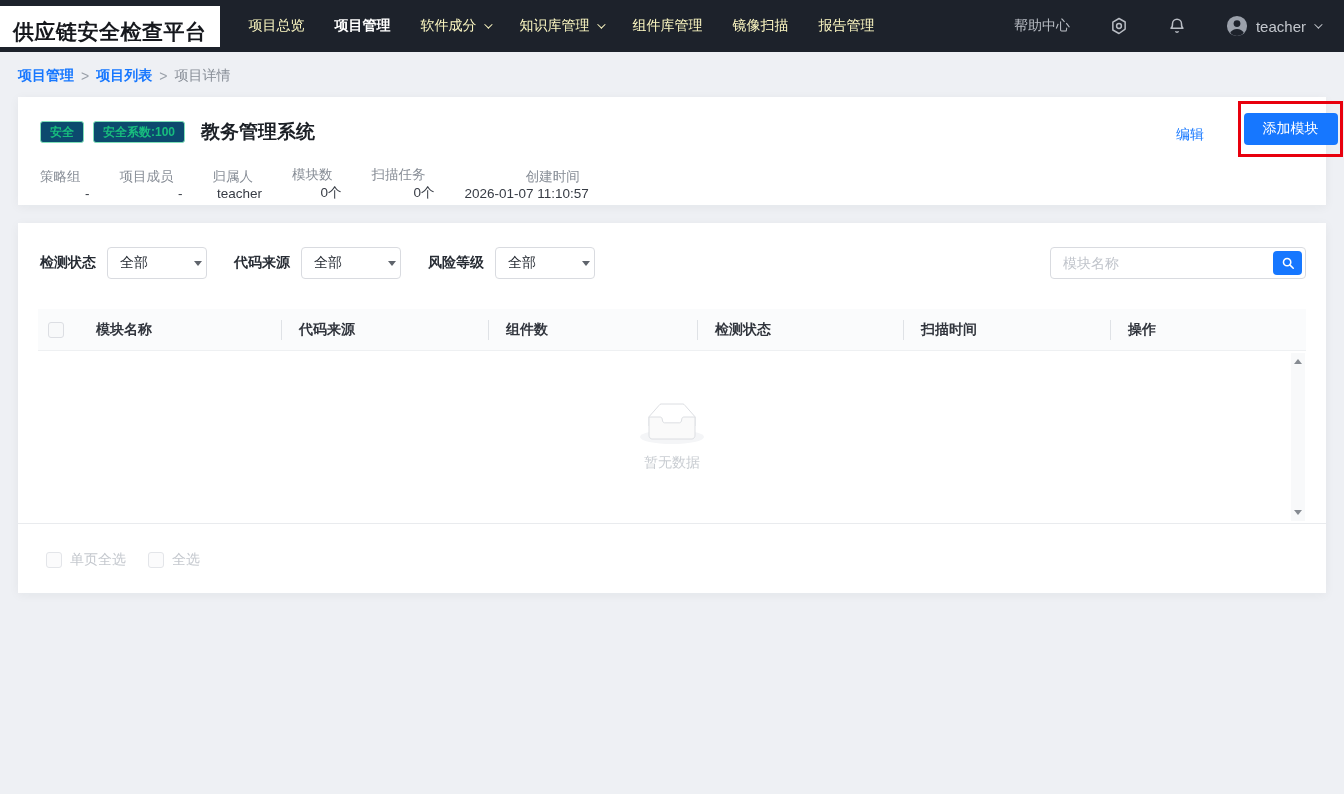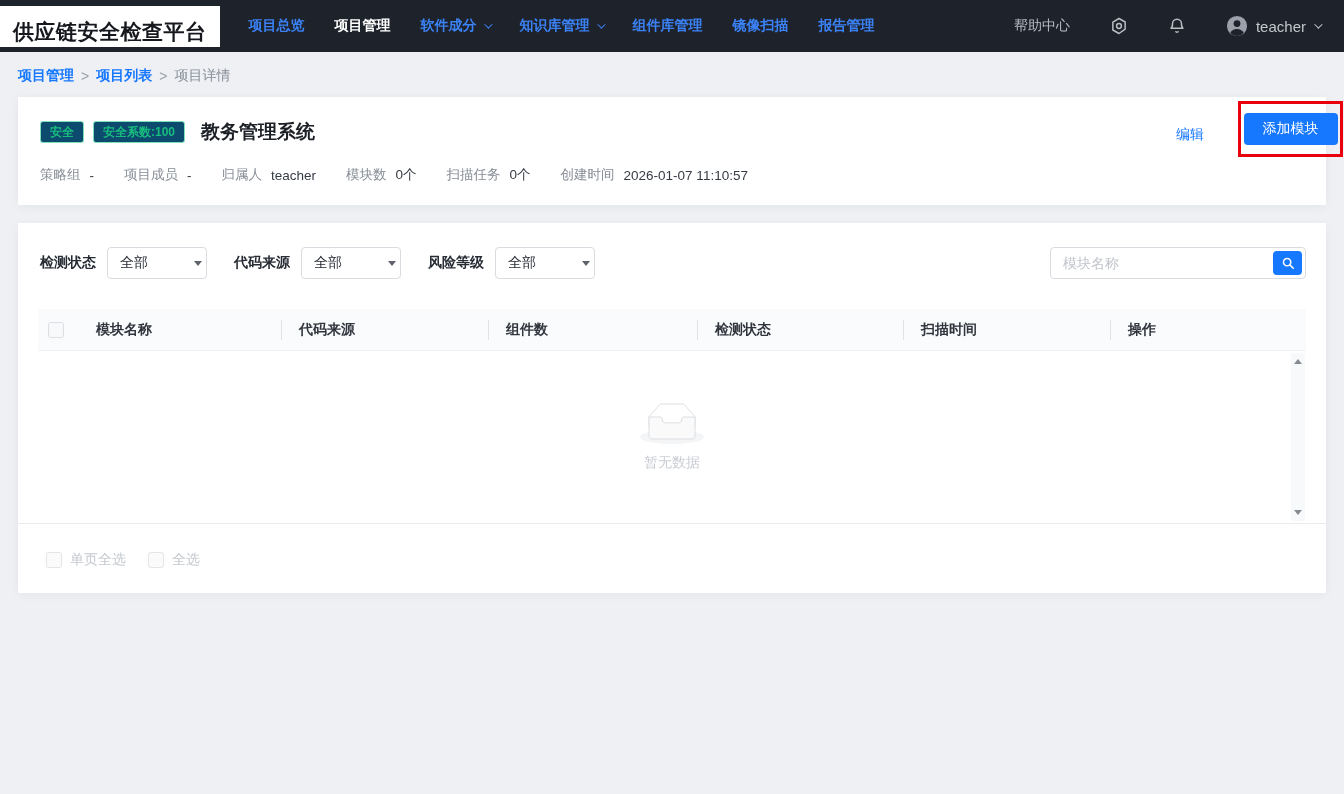--- a/index.html
+++ b/index.html
@@ -4,22 +4,22 @@
 <style>
   * { margin:0; padding:0; box-sizing:border-box; }
   html,body { width:1344px; height:794px; overflow:hidden; }
   body { background:#eef0f4; font-family:"Liberation Sans","DejaVu Sans",sans-serif; }
 
   
   .topnav { height:52px; background:#1d222b; display:flex; align-items:center; }
   .logo { background:#fff; color:#16181d; height:41px; line-height:52px; padding:0 13px;
           font-size:21px; font-weight:bold; letter-spacing:.5px; white-space:nowrap; }
   .nav-items { display:flex; align-items:center; margin-left:14px; }
-  .nav-item { margin:0 15px; font-size:14px; color:#3b82f6; cursor:pointer;
-              display:flex; align-items:center; gap:7px; white-space:nowrap;font-weight:bold; }
+  .nav-item { margin:0 15px; font-size:14px; color:#fef9c3; cursor:pointer;
+              display:flex; align-items:center; gap:7px; white-space:nowrap; }
   .nav-item.active { color:#ffffff; font-weight:bold; }
   .chev { width:6px; height:6px; border-right:1.5px solid currentColor; border-bottom:1.5px solid currentColor;
           transform:rotate(45deg) translateY(-2px); display:inline-block; }
   .nav-right { margin-left:auto; display:flex; align-items:center; gap:40px; padding-right:24px; color:#b9bdc4; }
   .nav-help { font-size:14px; cursor:pointer; }
   .nav-icon { display:flex; align-items:center; cursor:pointer; }
   .nav-user { display:flex; align-items:center; gap:8px; cursor:pointer; font-size:15px; color:#c3c7cd; }
 
   
   .breadcrumb { padding:15px 18px 12px; font-size:14px; display:flex; align-items:center; }
@@ -36,21 +36,21 @@
   .badge { display:inline-flex; align-items:center; height:22px; padding:0 9px; margin-right:9px;
            background:#0c4a6e; border:1px solid #7ee0b8; border-radius:3px;
            color:#18bd7e; font-size:12px; font-weight:bold; white-space:nowrap; }
   .proj-title { font-size:19px; font-weight:bold; color:#1c2026; margin-left:7px; }
   .edit-link { position:absolute; top:29px; right:122px; color:#1677ff; font-size:14px; cursor:pointer; }
   .red-annotation { position:absolute; top:4px; right:-17px; width:105px; height:56px;
                     border:3px solid #e8000d; display:flex; align-items:center; justify-content:center; }
   .btn-primary { width:94px; height:32px; background:#1677ff; border:none; border-radius:4px;
                  color:#fff; font-size:14px; cursor:pointer; font-family:inherit; }
   .info-row { display:flex; align-items:center; margin-top:21px; font-size:13.5px; }
-  .info-pair { display:flex; align-items:center; margin-right:30px; white-space:nowrap; }
+  .info-pair { display:flex; align-items:flex-end; margin-right:30px; white-space:nowrap;flex-direction:column; }
   .info-label { color:#878d96; margin-right:9px; }
   .info-value { color:#363b44; }
 
   
   .card-main { margin-top:18px; }
   .tabs { display:flex; align-items:center; gap:34px; padding:0 22px; height:44px; border-bottom:1px solid #e9ebee; }
   .tab { font-size:14px; color:#989ea6; height:44px; line-height:44px; position:relative; cursor:pointer; white-space:nowrap; }
   .tab.active { color:#272c34; font-weight:bold; }
   .tab.active::after { content:""; position:absolute; left:-2px; right:-2px; bottom:0; height:3px;
                        background:#1677ff; border-radius:2px; }

